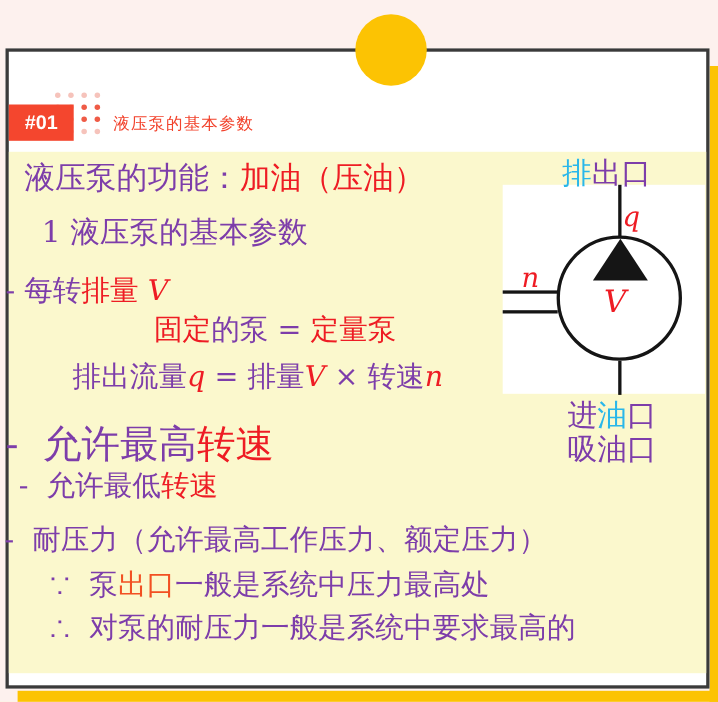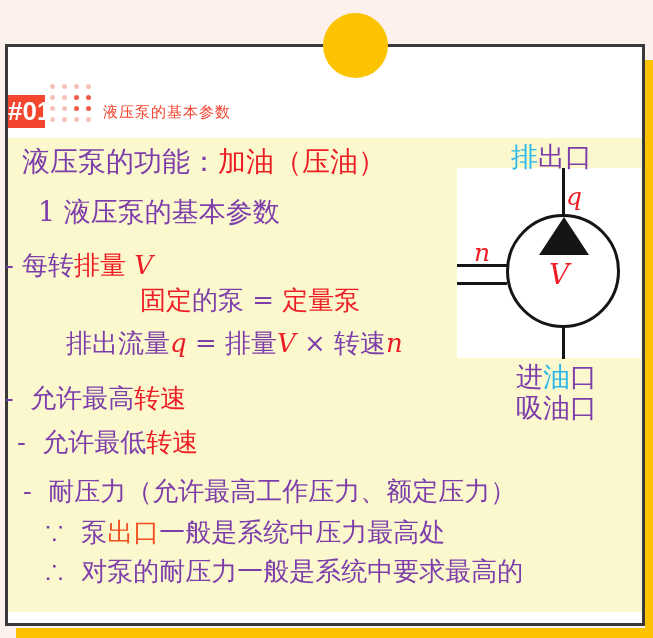--- a/index.html
+++ b/index.html
@@ -20,23 +20,23 @@
   .top-circle{
     left:323px;top:13px;width:65px;height:65px;border-radius:50%;
     background:var(--gold);z-index:3;
   }
   
   .dots-decoration{
     left:50px;top:84px;width:47px;height:44px;z-index:3;
   }
   .dots-decoration i{position:absolute;width:5px;height:5px;border-radius:50%;display:block;}
   .badge{
-    left:8px;top:95px;width:37px;height:33px;background:var(--badgeRed);
+    left:8px;top:95px;width:59px;height:33px;background:var(--badgeRed);
     color:#ffffff;font-family:"Liberation Sans",sans-serif;font-weight:bold;
-    font-size:26px;line-height:33px;text-align:center;z-index:4;
+    font-size:18px;line-height:33px;text-align:center;z-index:4;
   }
   .header-title{
     left:103px;top:103px;color:var(--titleRed);
     font-family:"Liberation Sans",sans-serif;font-weight:normal;font-size:15px;
     letter-spacing:1px;z-index:4;white-space:pre;
   }
   
   .panel{left:8px;top:138px;width:634px;height:474px;background:var(--panelYellow);z-index:3;}
   
   .line{position:absolute;z-index:6;white-space:pre;line-height:1.15;}
@@ -90,23 +90,23 @@
 <div class="abs badge">#01</div>
 <div class="abs header-title">液压泵的基本参数</div>
 
 <div class="abs panel"></div>
 
 <div class="line" style="left:22px;top:146px;font-size:28px;"><span class="purple">液压泵的功能：</span><span class="red">加油（压油）</span></div>
 <div class="line" style="left:38px;top:196px;font-size:27px;"><span class="purple">1 液压泵的基本参数</span></div>
 <div class="line" style="left:5px;top:251px;font-size:26px;"><span class="purple">- 每转</span><span class="red">排量</span><span class="var"> V</span></div>
 <div class="line" style="left:140px;top:286px;font-size:26px;"><span class="red">固定</span><span class="purple">的泵 = </span><span class="red">定量泵</span></div>
 <div class="line" style="left:66px;top:329px;font-size:26px;"><span class="purple">排出流量</span><span class="var">q</span><span class="purple"> = 排量</span><span class="var">V</span><span class="purple"> × 转速</span><span class="var">n</span></div>
-<div class="line" style="left:5px;top:384px;font-size:26px;"><span class="purple">-  允许最高</span><span class="red">转速</span></div>
+<div class="line" style="left:5px;top:384px;font-size:35px;"><span class="purple">-  允许最高</span><span class="red">转速</span></div>
 <div class="line" style="left:5px;top:428px;font-size:26px;padding-left:12px;"><span class="purple">-  允许最低</span><span class="red">转速</span></div>
-<div class="line" style="left:23px;top:477px;font-size:26px;"><span class="purple">-  耐压力（允许最高工作压力、额定压力）</span></div>
+<div class="line" style="left:4px;top:477px;font-size:26px;"><span class="purple">-  耐压力（允许最高工作压力、额定压力）</span></div>
 <div class="line" style="left:44px;top:518px;font-size:26px;"><span class="purple">∵  泵</span><span class="orange">出口</span><span class="purple">一般是系统中压力最高处</span></div>
 <div class="line" style="left:44px;top:557px;font-size:26px;"><span class="purple">∴  对泵的耐压力一般是系统中要求最高的</span></div>
 
 <div class="abs pump-box"></div>
 <div class="diag-label" style="left:511px;top:139px;font-size:27px;"><span class="cyan">排</span><span class="purple">出口</span></div>
 <div class="abs diag pump-line-top"></div>
 <div class="diag-label var" style="left:566px;top:182px;font-size:25px;">q</div>
 <div class="abs diag pump-circle"></div>
 <div class="abs diag pump-triangle"></div>
 <div class="diag-label var" style="left:549px;top:258px;font-size:28px;">V</div>

